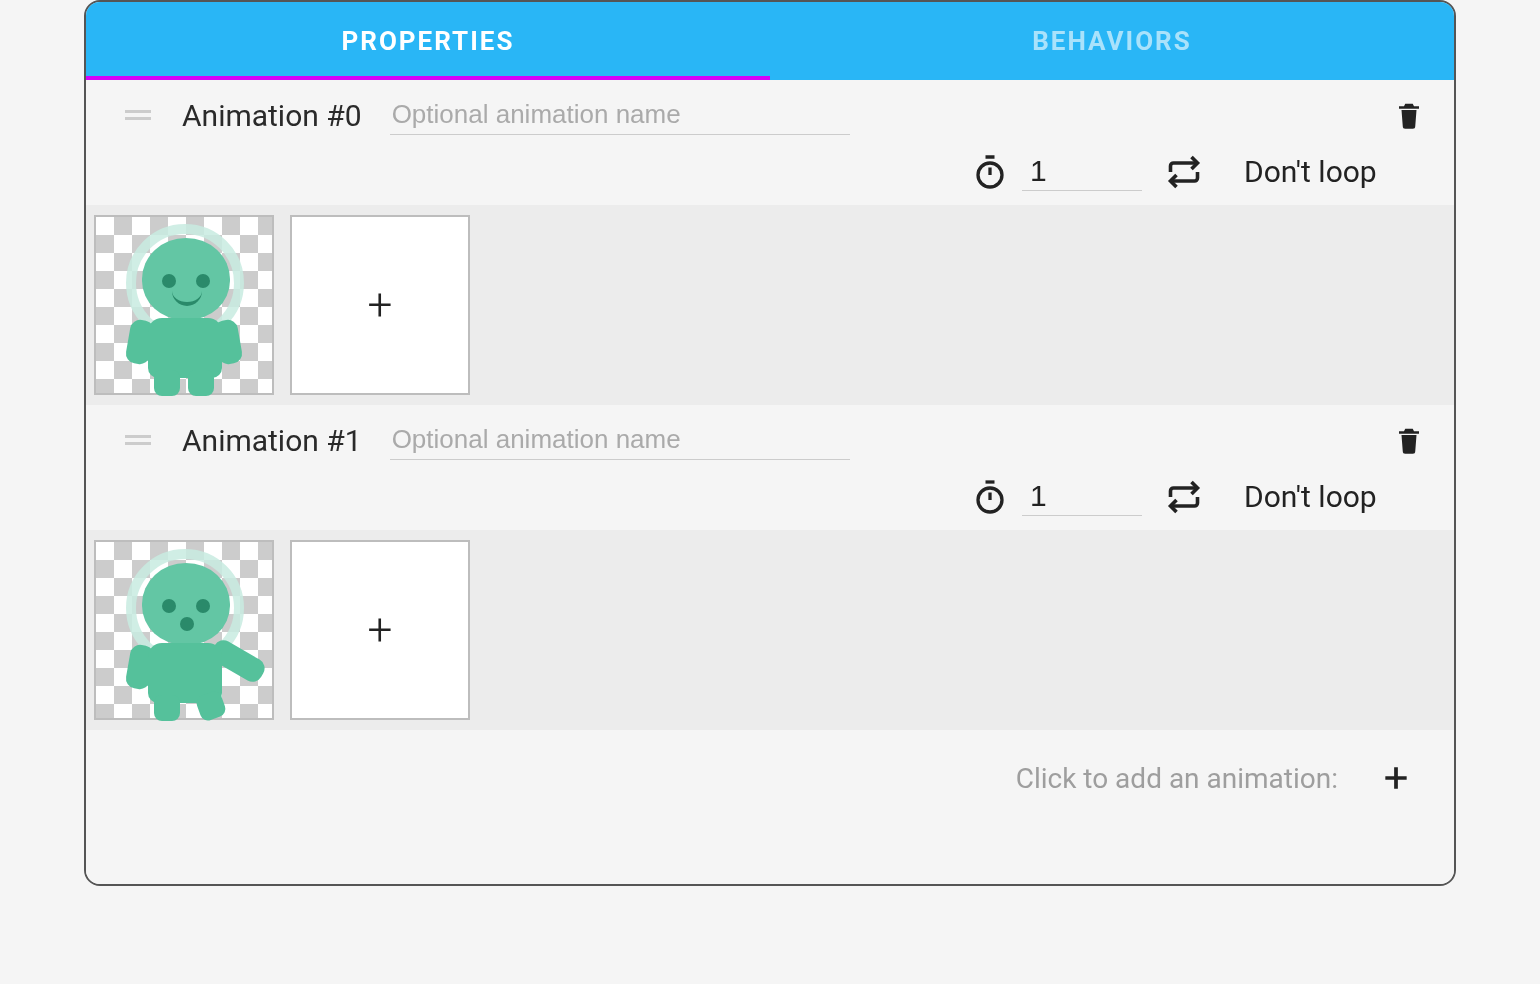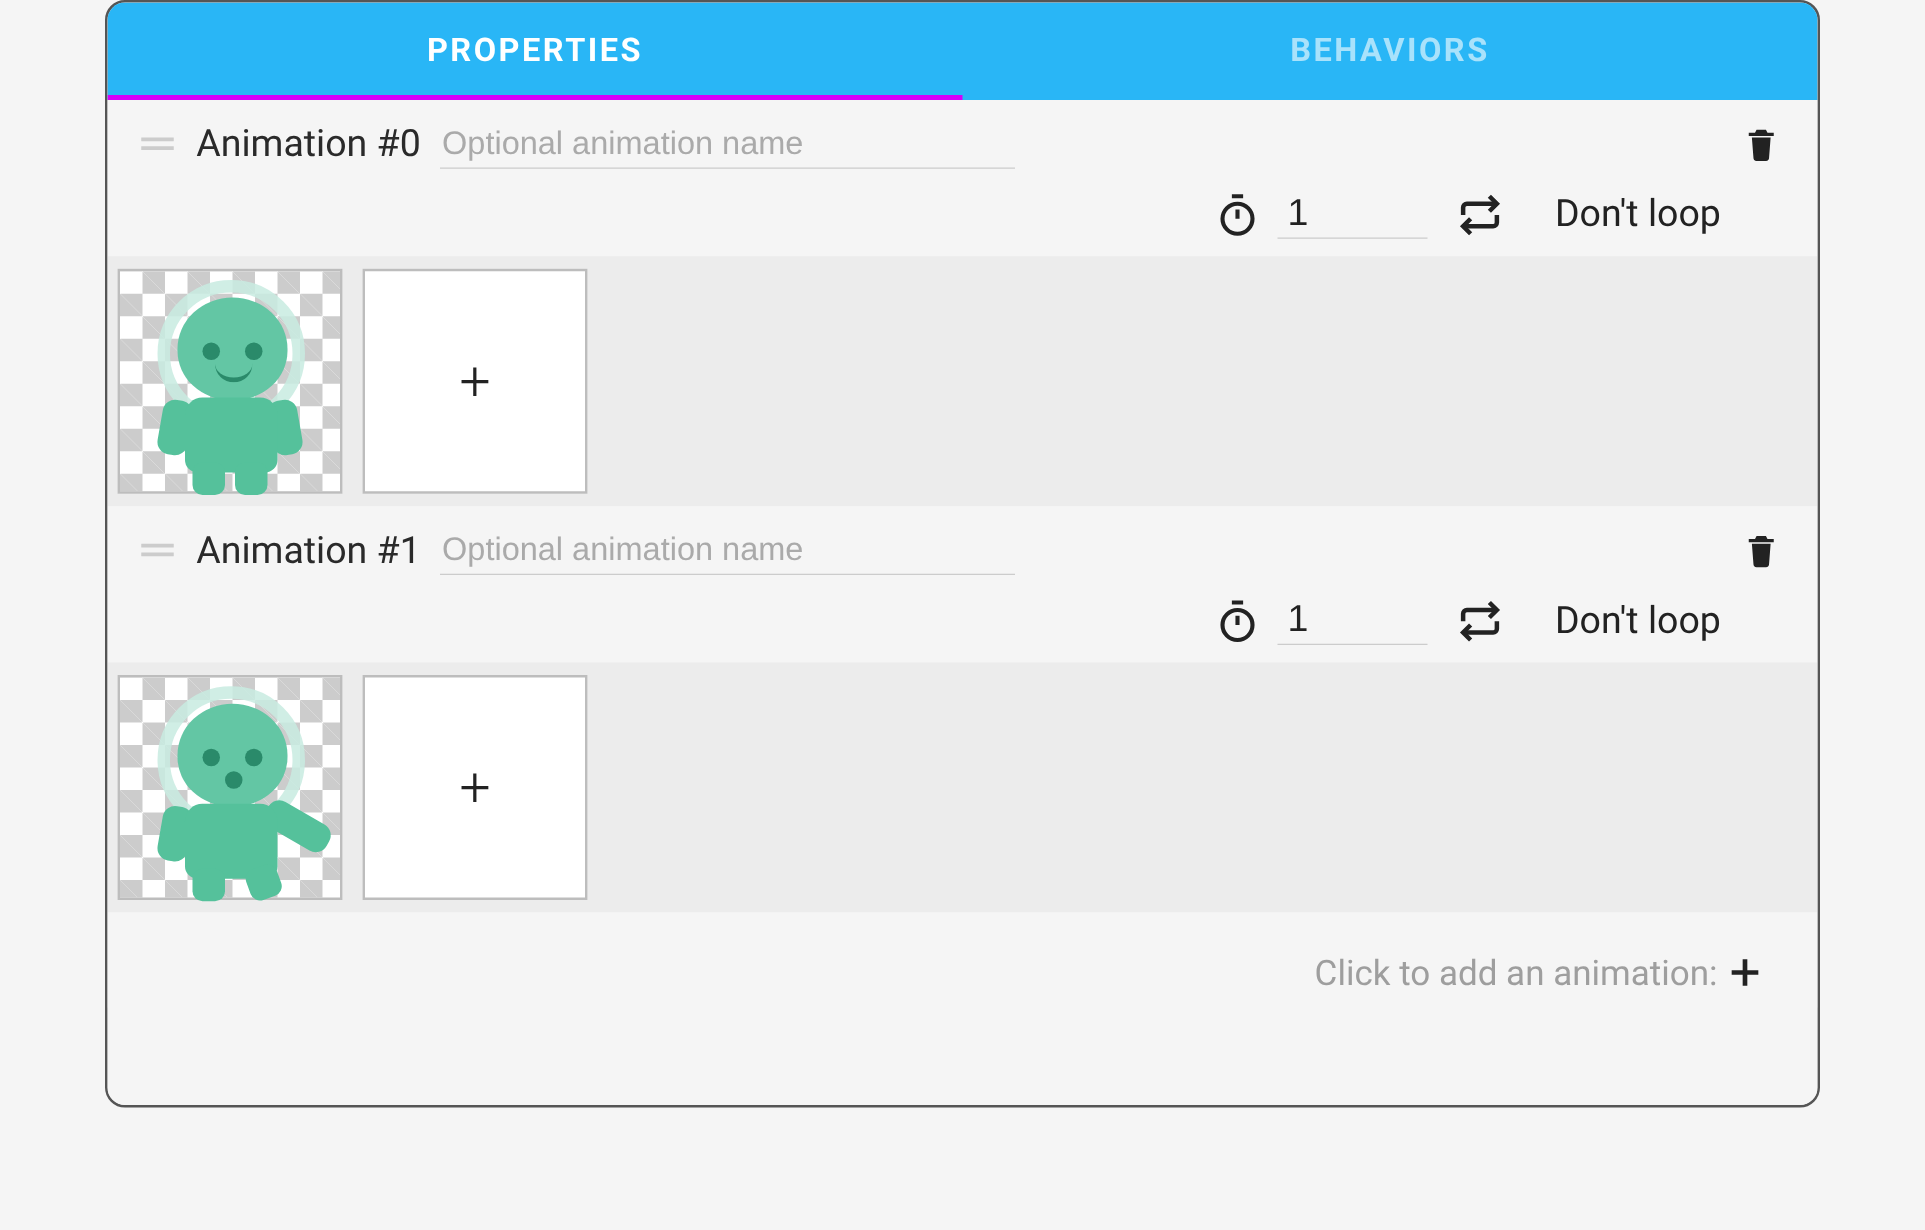--- a/index.html
+++ b/index.html
@@ -51,22 +51,23 @@
     height: 4px;
     background: #d500f9;
   }
   
   .anim-list { flex: 1; overflow-y: auto; background: #f5f5f5; }
   .anim-block { }
   .anim-header {
     display: flex;
     align-items: center;
     padding: 12px 24px 0 24px;
-    gap: 15px;
+    gap: 28px;
     background: #f5f5f5;
+    margin-left: 12px;
   }
   .drag-handle {
     width: 32px;
     cursor: grab;
     color: #bbb;
     display: flex;
     flex-direction: column;
     gap: 4px;
     align-items: center;
   }
@@ -160,20 +161,21 @@
     font-size: 44px;
     font-weight: 300;
     color: #222;
     line-height: 1;
   }
   
   .footer-hint {
     display: flex;
     align-items: center;
     justify-content: flex-end;
+    gap: 36px;
     padding: 26px 36px 6px;
     background: #f5f5f5;
   }
   .hint-text { font-size: 28px; color: #9e9e9e; }
   .add-anim-btn { cursor: pointer; padding: 6px; }
   .apply-row {
     display: flex;
     justify-content: flex-end;
     padding: 14px 36px 20px;
   }

